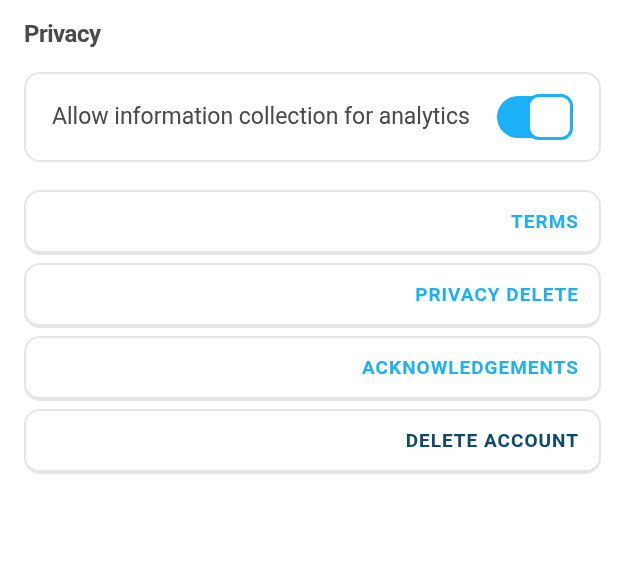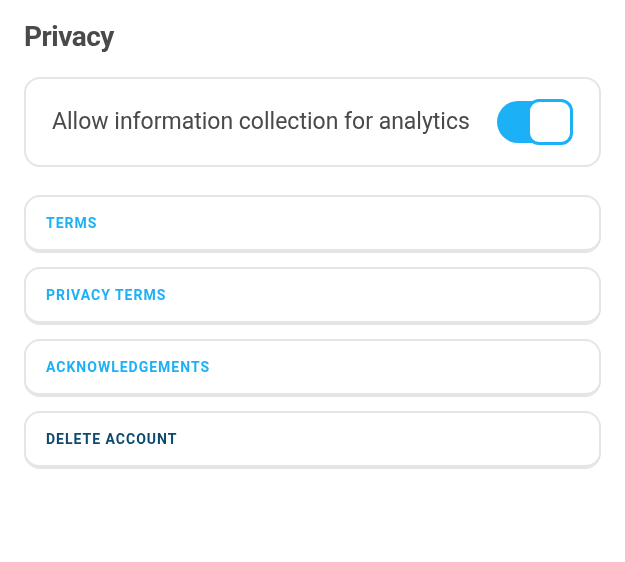--- a/index.html
+++ b/index.html
@@ -8,21 +8,21 @@
       box-sizing: border-box;
     }
     body {
       font-family: -apple-system, BlinkMacSystemFont, "Segoe UI", Roboto, Helvetica, Arial, sans-serif;
       background: #ffffff;
       width: 625px;
       height: 562px;
       padding: 20px 24px;
     }
     .section-title {
-      font-size: 28px;
+      font-size: 24px;
       font-weight: 700;
       color: #4a4a4a;
       margin-bottom: 24px;
       letter-spacing: -0.5px;
     }
     .card {
       border: 2px solid #e5e5e5;
       border-radius: 16px;
       padding: 22px 26px;
       margin-bottom: 28px;
@@ -58,24 +58,24 @@
       border: 3px solid #1cb0f6;
       border-radius: 12px;
     }
     .link-button {
       display: block;
       width: 100%;
       border: 2px solid #e5e5e5;
       border-bottom-width: 4px;
       border-radius: 16px;
       padding: 18px 20px;
-      margin-bottom: 14px;
+      margin-bottom: 8px;
       background: #ffffff;
-      text-align: left;
-      font-size: 14px;
+      text-align: right;
+      font-size: 19px;
       font-weight: 700;
       letter-spacing: 1px;
       cursor: pointer;
       color: #1cb0f6;
       font-family: inherit;
     }
     .link-button.danger {
       color: #0c4a6e;
     }
   </style>
@@ -86,17 +86,17 @@
 
 <div class="card">
   <div class="card-text">Allow information collection for analytics</div>
   <div class="toggle">
     <div class="toggle-knob"></div>
   </div>
 </div>
 
 <button class="link-button">TERMS</button>
 
-<button class="link-button">PRIVACY TERMS</button>
+<button class="link-button">PRIVACY DELETE</button>
 
 <button class="link-button">ACKNOWLEDGEMENTS</button>
 
 <button class="link-button danger">DELETE ACCOUNT</button>
 
 </body></html>

